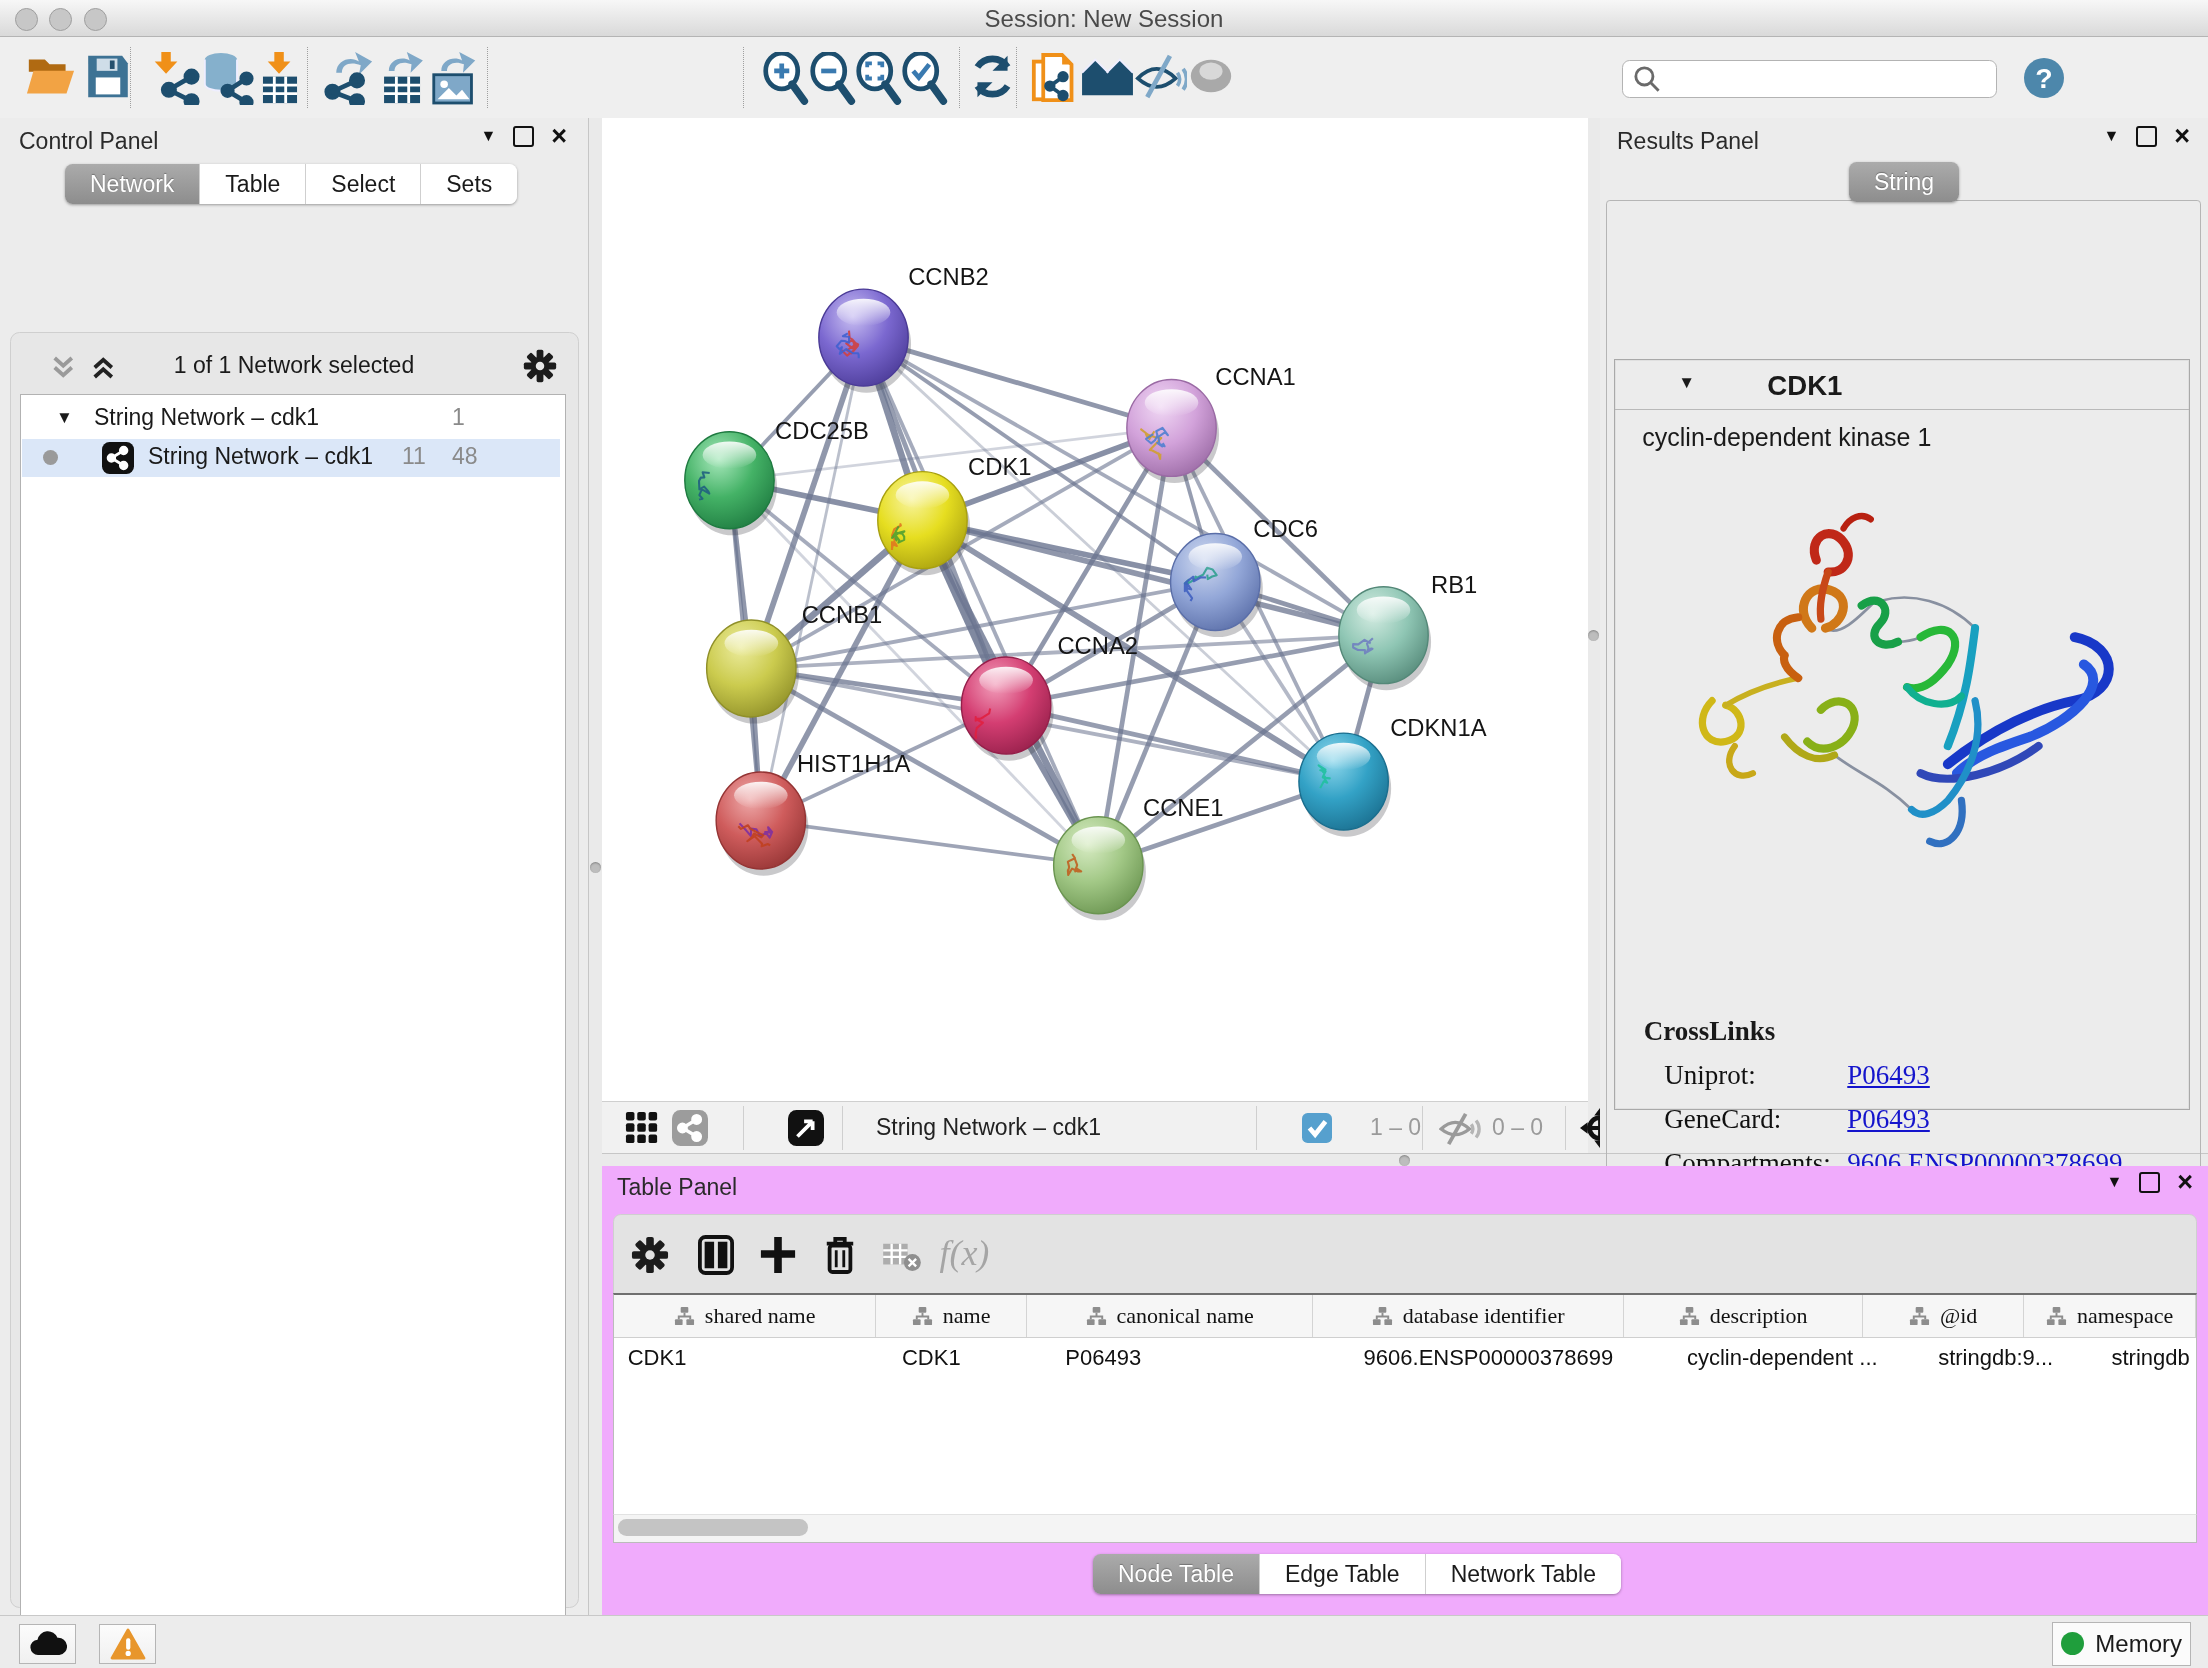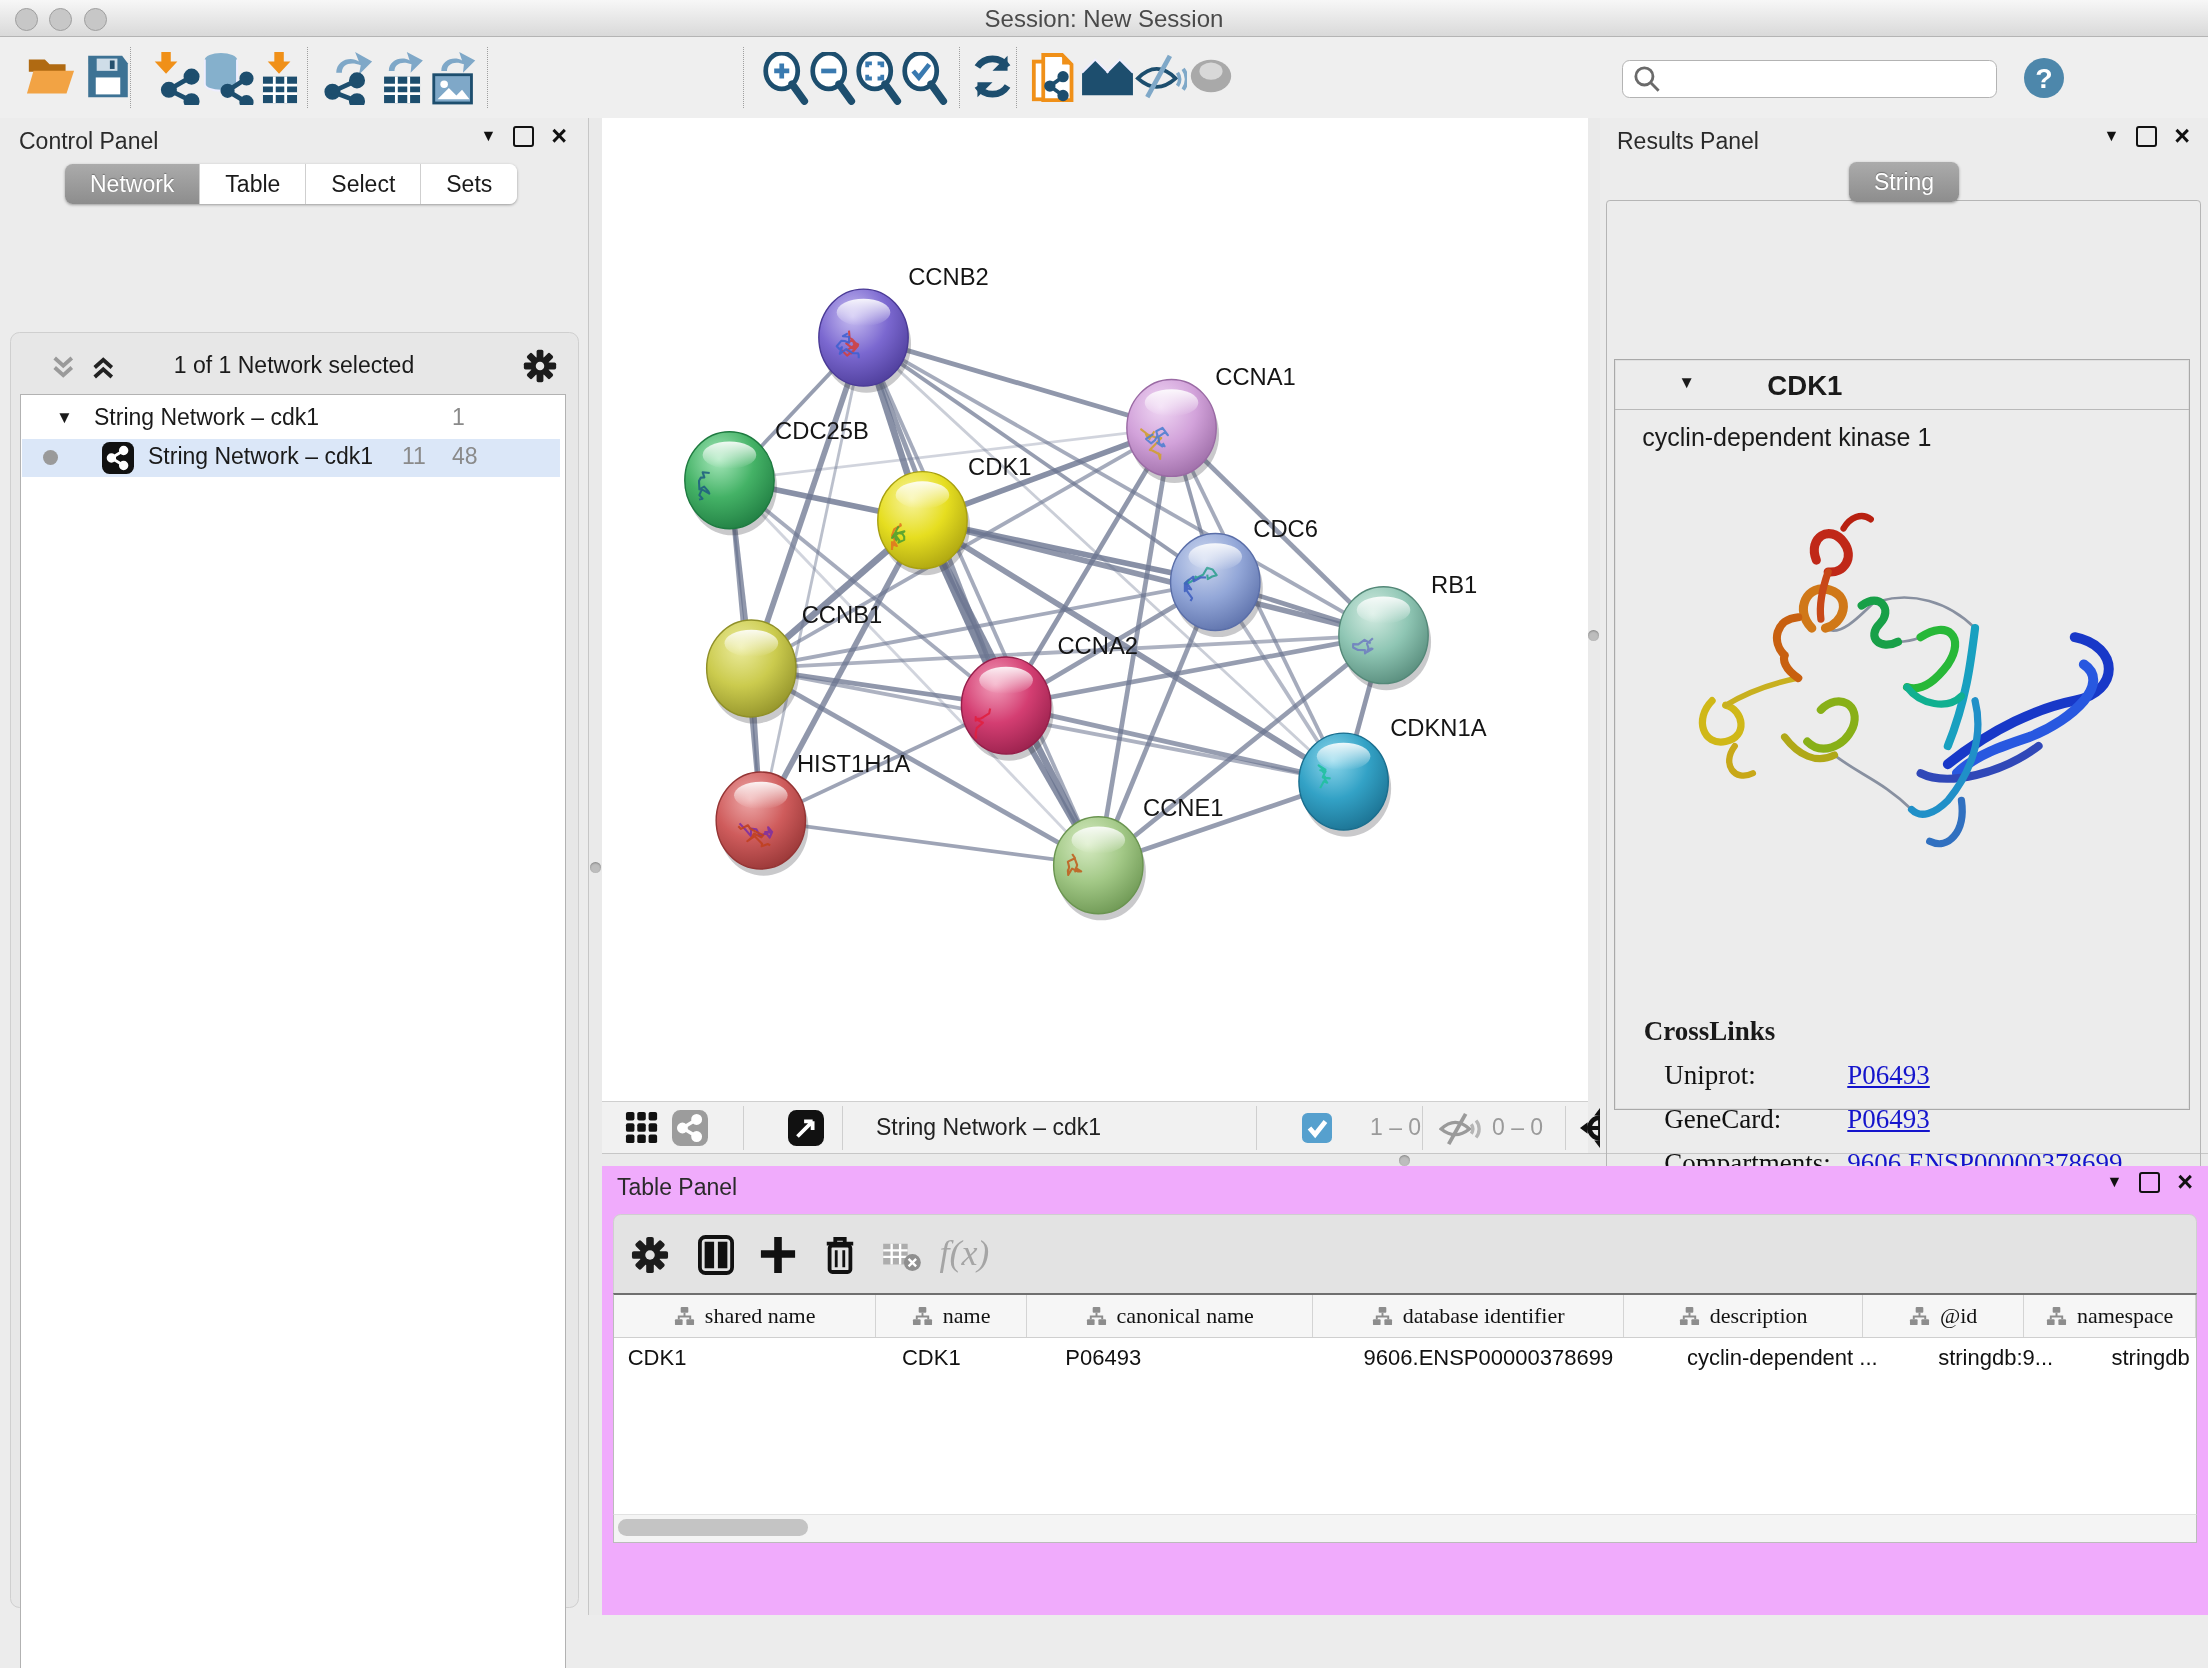--- a/index.html
+++ b/index.html
@@ -808,17 +808,40 @@
           <div class="td" style="width: 285px; flex: 0 0 285px;">P06493</div>
           <div class="td" style="width: 310px; flex: 0 0 310px;">9606.ENSP00000378699</div>
           <div class="td" style="width: 238px; flex: 0 0 238px;">cyclin-dependent ...</div>
           <div class="td" style="width: 160px; flex: 0 0 160px;">stringdb:9...</div>
           <div class="td" style="width: 171px; flex: 0 0 171px;">stringdb</div>
         </div>
     </div>
     <div id="tp-scroll">
         <div class="thumb"></div>
       </div>
+    <div class="tabrow" id="tp-tabs">
+      <div class="tab active">Node Table</div>
+      <div class="tab">Edge Table</div>
+      <div class="tab">Network Table</div>
+    </div>
   </div>
 
+  <div id="footer">
+    <div class="foot-btn" style="left:19px">
+      <svg width="38" height="27" viewBox="0 0 40 28">
+          <path d="M10 26a8 8 0 0 1-1-16A11 11 0 0 1 30 8a7.5 7.5 0 0 1 2 18z" fill="#111"></path>
+        </svg>
+    </div>
+    <div class="foot-btn" style="left:99px">
+      <svg width="36" height="32" viewBox="0 0 38 34">
+          <path d="M19 2 36 32H2z" fill="#e8962c" stroke="#e8962c" stroke-linejoin="round" stroke-width="3"></path>
+          <rect x="17" y="11" width="4.5" height="12" rx="2" fill="#fff"></rect>
+          <circle cx="19.2" cy="27" r="2.8" fill="#fff"></circle>
+        </svg>
+    </div>
+    <div id="memory-btn">
+      <span class="dot"></span>
+      <span>Memory</span>
+    </div>
+  </div>
 
 </div>
 
 
 </body></html>

